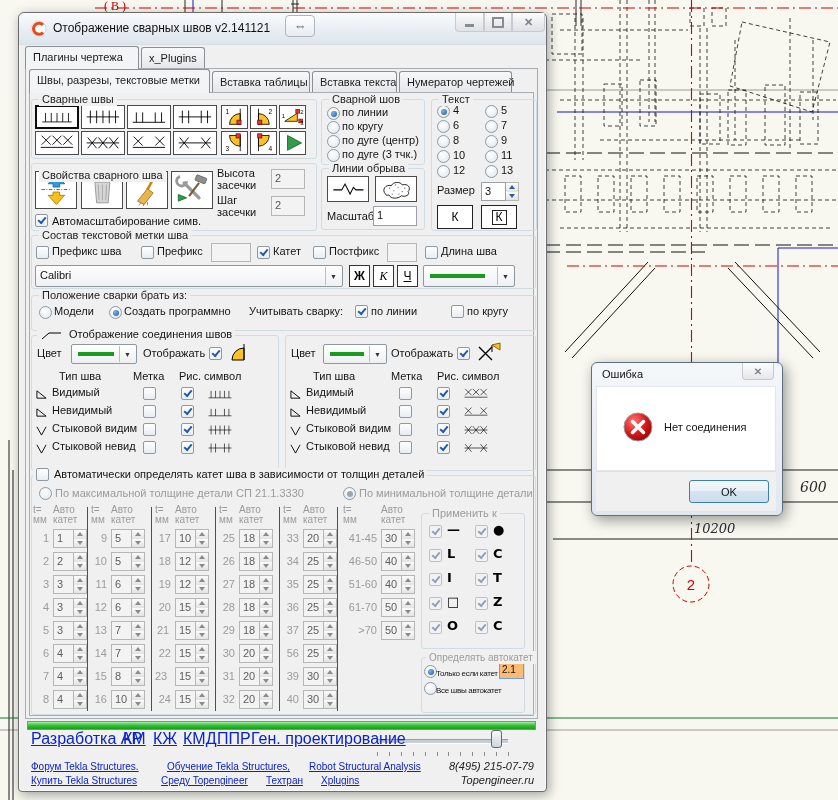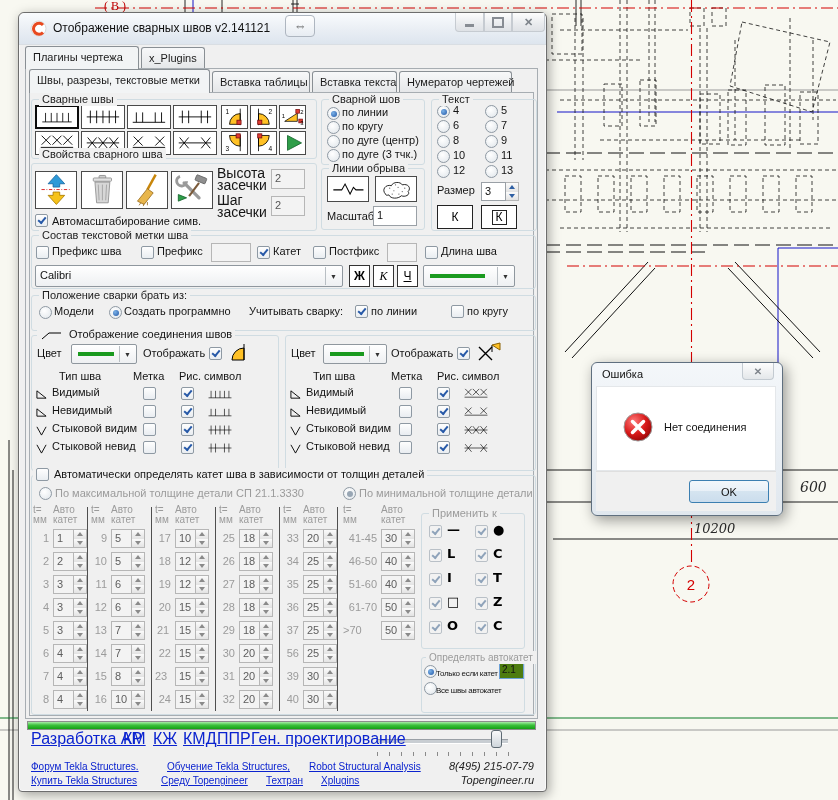--- a/index.html
+++ b/index.html
@@ -28,36 +28,36 @@
   .grp{position:absolute;border:1px solid #d0dce2;border-radius:3px;box-sizing:border-box;}
   .grp-t{position:absolute;z-index:2;background:#f0f0f0;padding:0 3px;font-size:11px;color:#1c1c1c;line-height:13px;white-space:nowrap;}
   .grp-t.g{color:#9b9b9b;}
   .leg{position:absolute;display:flex;align-items:center;gap:5px;background:#f0f0f0;padding:0 3px;z-index:2;font-size:11px;color:#1c1c1c;white-space:nowrap;}
   .leg .cb,.leg .rd,.leg .lbl{position:static;}
   
   .lbl{position:absolute;font-size:11px;color:#141414;white-space:nowrap;line-height:13px;}
   .lbl.g{color:#9b9b9b;}
   .lbl.f10{font-size:10px;}
   .lbl.f8{font-size:8px;letter-spacing:-0.3px;}
-  .lbl2{position:absolute;font-size:14px;color:#141414;line-height:12px;}
+  .lbl2{position:absolute;font-size:11px;color:#141414;line-height:12px;}
   .cb{width:13px;height:13px;border:1px solid #8e99a3;border-radius:2px;background:linear-gradient(#fefefe,#e9edf1);position:absolute;box-sizing:border-box;}
   .cb.on::after{content:"";position:absolute;left:2px;top:2px;width:6px;height:3px;border-left:2px solid #2759a8;border-bottom:2px solid #2759a8;transform:rotate(-50deg);}
   .cb.dis{background:#f2f2f2;border-color:#b9c0c7;}
   .cb.dis.on::after{border-color:#8fa3ba;}
   .rd{width:13px;height:13px;border:1px solid #8e99a3;border-radius:50%;background:radial-gradient(circle at 40% 35%,#fff,#dfe5ea);position:absolute;box-sizing:border-box;}
   .rd.on::after{content:"";position:absolute;left:2.5px;top:2.5px;width:6px;height:6px;border-radius:50%;background:radial-gradient(circle at 35% 35%,#7ab2e8,#2256a5);}
   .rd.dis.on::after{background:#98a6b4;}
   .wbtn{position:absolute;background:#fff;border:1px solid #4a4a4a;display:flex;align-items:center;justify-content:center;box-sizing:border-box;}
   .wbtn.sel{border:2px solid #0c0c0c;}
   .wbtn svg{max-width:95%;max-height:90%;}
   .tbtn{position:absolute;background:#fff;border:1px solid #4a4a4a;display:flex;align-items:center;justify-content:center;box-sizing:border-box;}
   .tbtn svg{max-width:92%;max-height:92%;}
   .vbox{position:absolute;box-sizing:border-box;border:1px solid #b6b6b6;background:#f3f3f3;font-size:11px;color:#555;padding:2px 0 0 3px;}
   .vbox.w{background:#fff;border-color:#9aa0a6;color:#111;}
-  .vbox.bl{background:#4d7c0f;border-color:#6da2d8;color:#111;font-size:10px;padding:1px 0 0 2px;}
+  .vbox.bl{background:#fdba74;border-color:#6da2d8;color:#111;font-size:10px;padding:1px 0 0 2px;}
   .spin{position:absolute;height:19px;display:flex;box-sizing:border-box;}
   .spin .sv{flex:1;border:1px solid #b6b6b6;background:#f3f3f3;font-size:11px;color:#5e5e5e;padding:2px 0 0 3px;box-sizing:border-box;overflow:hidden;}
   .spin .sb{width:13px;display:flex;flex-direction:column;border:1px solid #b6b6b6;border-left:none;box-sizing:border-box;}
   .sb i{flex:1;background:linear-gradient(#fbfbfb,#e3e3e3);display:flex;align-items:center;justify-content:center;}
   .sb i::after{content:"";width:0;height:0;border-left:3px solid transparent;border-right:3px solid transparent;}
   .sb i.tu::after{border-bottom:4px solid #8a8a8a;}
   .sb i.td::after{border-top:4px solid #8a8a8a;}
   .spin.en .sv{background:#fff;color:#111;border-color:#9aa0a6;}
   .spin.en .tu::after{border-bottom-color:#2f5fa3;}
   .spin.en .td::after{border-top-color:#2f5fa3;}
@@ -187,21 +187,21 @@
   <div class="tab on" style="left:10px;top:56px;width:181px;height:24px"><span>Швы, разрезы, текстовые метки</span></div>
   <div class="tab" style="left:193px;top:58px;width:98px;height:21px"><span>Вставка таблицы</span></div>
   <div class="tab" style="left:293px;top:58px;width:85px;height:21px"><span>Вставка текста</span></div>
   <div class="tab" style="left:380px;top:58px;width:113px;height:21px"><span>Нумератор чертежей</span></div>
   <div class="panel" style="left:10px;top:79px;width:505px;height:624px"></div>
 
   <div class="grp" style="left:12px;top:86px;width:286px;height:60px"></div>
   <span class="grp-t" style="left:20px;top:80px">Сварные швы</span>
 
   <div class="grp" style="left:12px;top:150px;width:286px;height:68px"></div>
-  <span class="grp-t" style="left:20px;top:135px">Свойства сварного шва</span>
+  <span class="grp-t" style="left:20px;top:156px">Свойства сварного шва</span>
 
   <div class="grp" style="left:302px;top:86px;width:104px;height:66px"></div>
   <span class="grp-t" style="left:310px;top:80px">Сварной шов</span>
 
   <div class="grp" style="left:302px;top:155px;width:104px;height:62px"></div>
   <span class="grp-t" style="left:310px;top:149px">Линии обрыва</span>
 
   <div class="grp" style="left:412px;top:86px;width:106px;height:132px"></div>
   <span class="grp-t" style="left:420px;top:80px">Текст</span>
 
@@ -1030,21 +1030,21 @@
       </span>
     </span>
     <span class="lbl g" style="left:324px;top:588px;width:34px;text-align:right">61-70</span>
     <span class="spin" style="left:362px;top:585px;width:34px">
       <span class="sv">50</span>
       <span class="sb">
         <i class="tu"></i>
         <i class="td"></i>
       </span>
     </span>
-    <span class="lbl g" style="left:324px;top:611px;width:34px;">&gt;70</span>
+    <span class="lbl g" style="left:324px;top:611px;width:34px;text-align:right">&gt;70</span>
     <span class="spin" style="left:362px;top:608px;width:34px">
       <span class="sv">50</span>
       <span class="sb">
         <i class="tu"></i>
         <i class="td"></i>
       </span>
     </span>
     <span class="cb on dis" style="left:410px;top:512px"></span>
     <span class="pg" style="left:428px;top:509px">—</span>
     <span class="cb on dis" style="left:456px;top:512px"></span>

